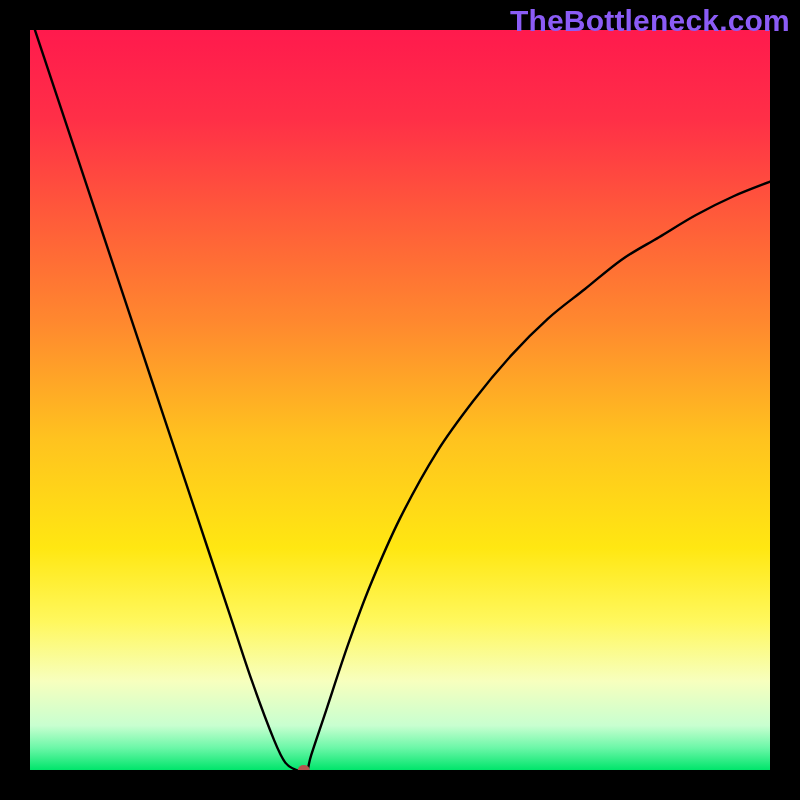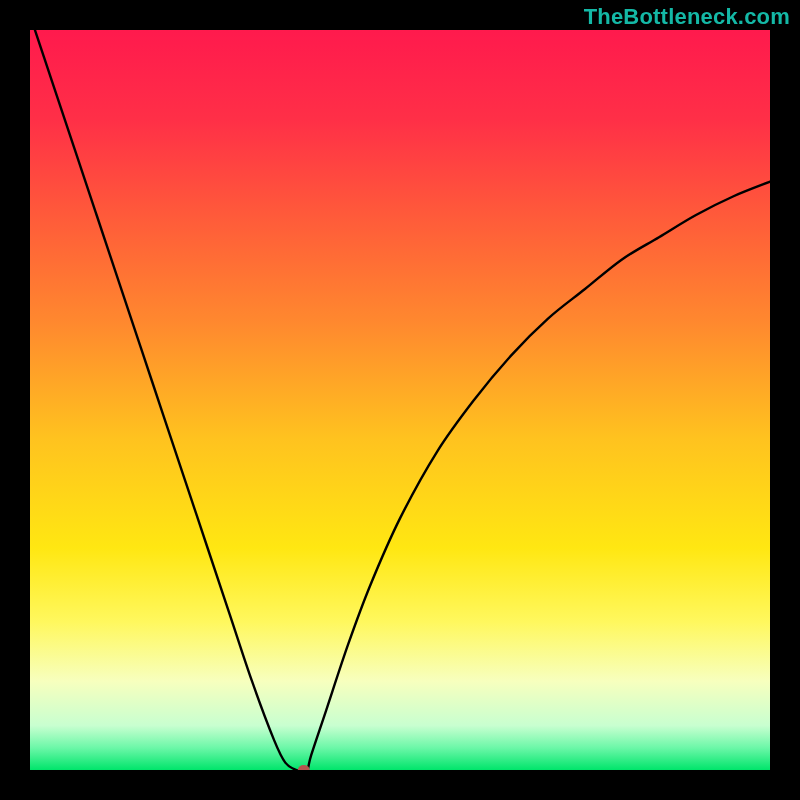--- a/index.html
+++ b/index.html
@@ -14,22 +14,22 @@
   .frame {
     position: relative;
     width: 800px;
     height: 800px;
     background: #000;
   }
   .watermark {
     position: absolute;
     top: 4px;
     right: 10px;
-    color: #14b8a6;
-    font-size: 22px;
+    color: #8b5cf6;
+    font-size: 30px;
     font-weight: 600;
     letter-spacing: 0.2px;
     z-index: 5;
     user-select: none;
   }
   svg {
     position: absolute;
     top: 0;
     left: 0;
   }

